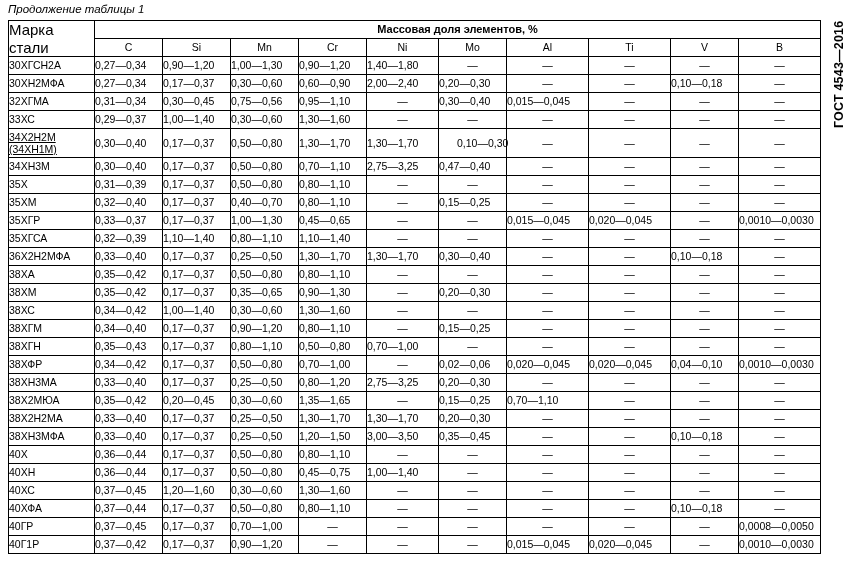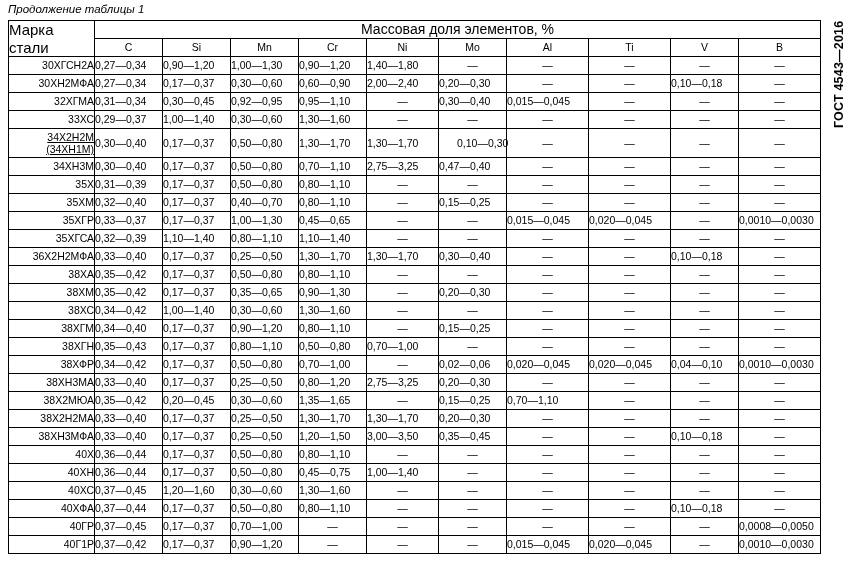--- a/index.html
+++ b/index.html
@@ -57,33 +57,33 @@
     height: 17px;
   }
   th.hdr-mark {
     width: 86px;
     text-align: left;
     padding-left: 5px;
     font-weight: normal;
     font-size: 15px;
   }
   th.hdr-span {
-    font-weight: normal;
-    font-size: 14px;
+    font-weight: bold;
+    font-size: 11px;
     text-align: center;
     height: 20px;
   }
   th.hdr-el {
     font-weight: normal;
     font-size: 10.5px;
     text-align: center;
     height: 20px;
   }
   td.mark {
-    text-align: right;
+    text-align: left;
     padding-left: 5px;
     white-space: nowrap;
     font-size: 10.5px;
   }
   td.val {
     text-align: left;
     padding-left: 5px;
     white-space: nowrap;
     font-size: 10.5px;
   }
@@ -160,21 +160,21 @@
           <td class="val">0,20—0,30</td>
           <td class="dash">—</td>
           <td class="dash">—</td>
           <td class="val">0,10—0,18</td>
           <td class="dash">—</td>
         </tr>
         <tr>
           <td class="mark">32ХГМА</td>
           <td class="val">0,31—0,34</td>
           <td class="val">0,30—0,45</td>
-          <td class="val">0,92—0,95</td>
+          <td class="val">0,75—0,56</td>
           <td class="val">0,95—1,10</td>
           <td class="dash">—</td>
           <td class="val">0,30—0,40</td>
           <td class="val">0,015—0,045</td>
           <td class="dash">—</td>
           <td class="dash">—</td>
           <td class="dash">—</td>
         </tr>
         <tr>
           <td class="mark">33ХС</td>

